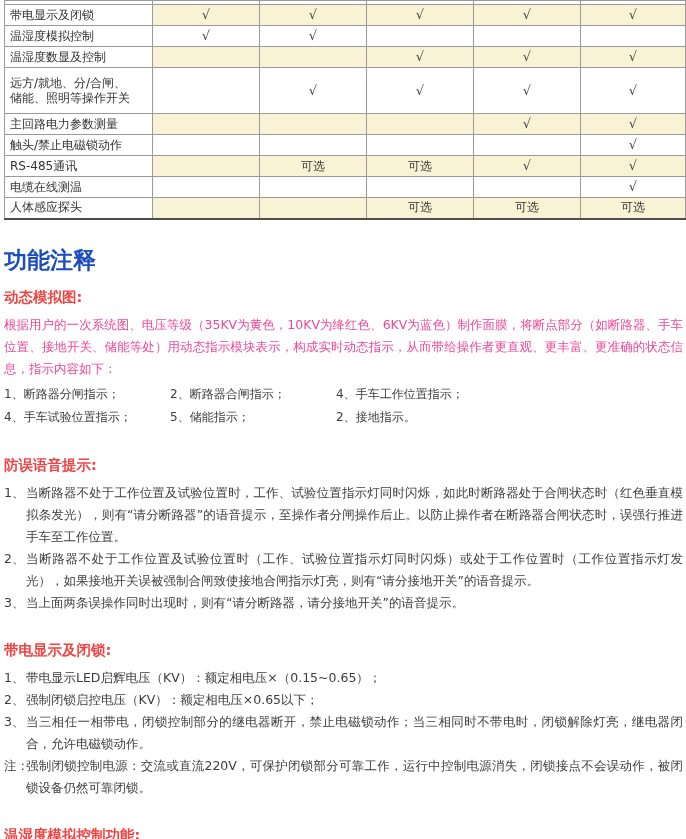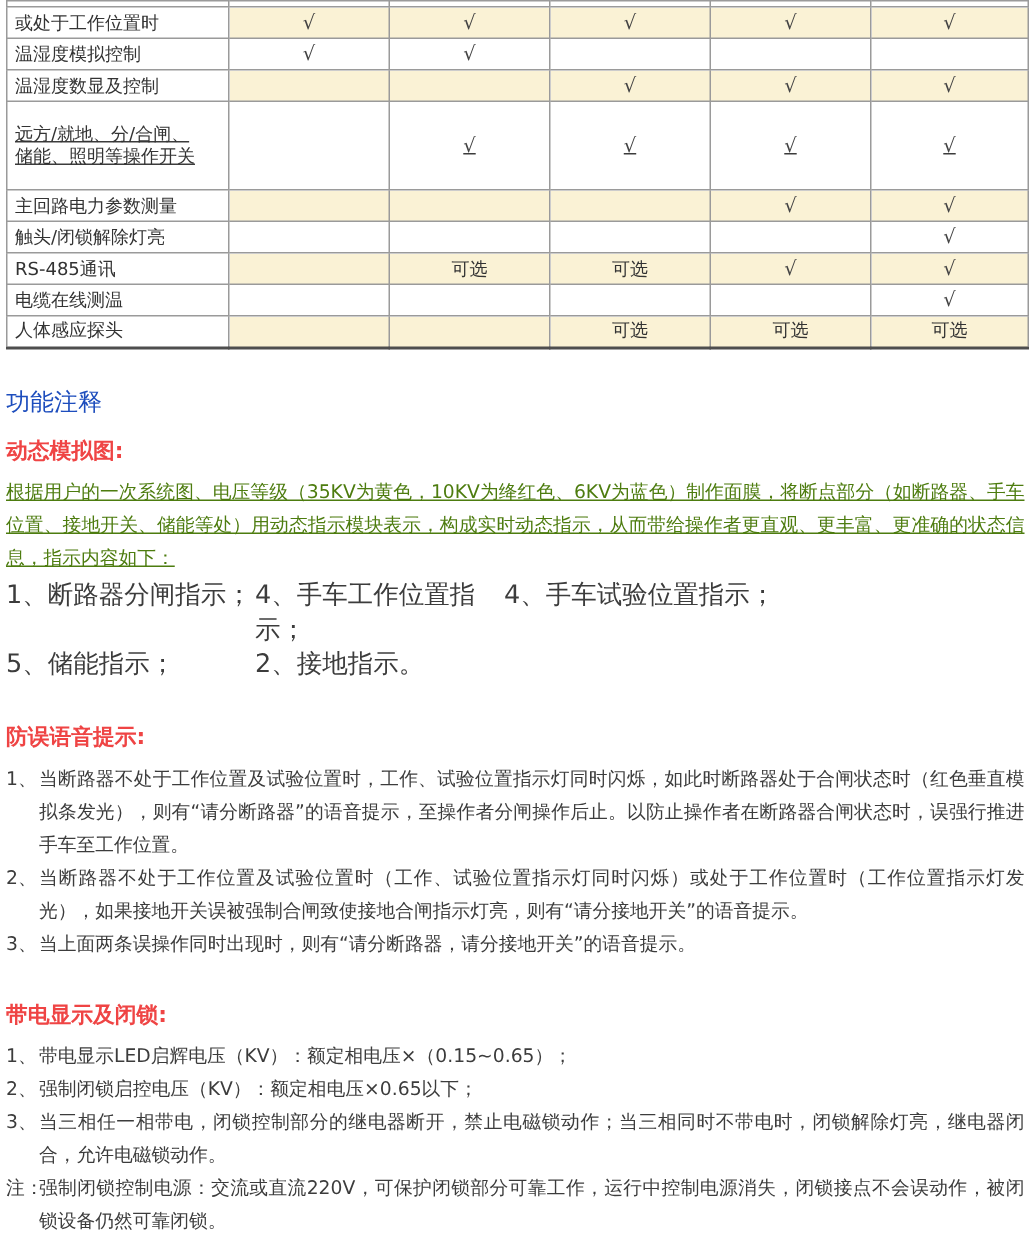--- a/index.html
+++ b/index.html
@@ -16,53 +16,53 @@
     width:681px;margin-left:1px;
     border-bottom:2px solid #4e4e4e;
   }
   table.feature-table td{
     border:1px solid #9a9a9a;
     font-size:12px;line-height:15px;color:#333;
     padding:2px 5px;vertical-align:middle;
     overflow:hidden;
   }
   table.feature-table tr{height:21px;}
-  table.feature-table tr.tall{height:59px;text-decoration:underline;}
+  table.feature-table tr.tall{height:46px;}
   table.feature-table tr.sliver{height:4px;}
   table.feature-table tr.sliver td{padding:0;}
   td.flabel{white-space:pre-line;}
   td.fcell{text-align:center;}
   tr.shaded td.fcell{background:#faf2d5;}
   .checkmark{font-size:13px;color:#444;}
 
   
   h1.main-title{
-    font-size:16px;font-weight:normal;color:#1d4dbd;
+    font-size:23px;font-weight:bold;color:#1d4dbd;
     margin:25px 0 6px 1px;
   }
   h2.sec-head{
     font-size:14.5px;font-weight:bold;color:#ef4444;
     margin:27px 0 7px 1px;
   }
   h2.sec-head.first{margin-top:12px;}
 
   
   .body-text{
-    font-size:12.5px;line-height:22px;color:#4d7c0f;
-    text-align:justify;margin:0 0 0 1px;text-decoration:underline;
+    font-size:12.5px;line-height:22px;color:#ec4899;
+    text-align:justify;margin:0 0 0 1px;
   }
   .nitem{
     position:relative;padding-left:22px;
     font-size:12.5px;line-height:22px;color:#3c3c3c;
     text-align:justify;margin-left:1px;
   }
   .nitem .no{position:absolute;left:0;top:0;}
   .ind-grid{
     display:grid;grid-template-columns:166px 166px auto;
-    font-size:17px;line-height:23px;color:#3c3c3c;
+    font-size:12px;line-height:23px;color:#3c3c3c;
     margin:3px 0 0 1px;
   }
 </style>
 </head>
 <body>
 
 <div class="page">
 
   <table class="feature-table">
     <colgroup>
@@ -76,21 +76,21 @@
     <tbody id="ftbody">
         <tr class="sliver">
           <td class="flabel"></td>
           <td class="fcell"></td>
           <td class="fcell"></td>
           <td class="fcell"></td>
           <td class="fcell"></td>
           <td class="fcell"></td>
         </tr>
         <tr class="shaded">
-          <td class="flabel">或处于工作位置时</td>
+          <td class="flabel">带电显示及闭锁</td>
           <td class="fcell"><span class="checkmark">√</span></td>
           <td class="fcell"><span class="checkmark">√</span></td>
           <td class="fcell"><span class="checkmark">√</span></td>
           <td class="fcell"><span class="checkmark">√</span></td>
           <td class="fcell"><span class="checkmark">√</span></td>
         </tr>
         <tr class="">
           <td class="flabel">温湿度模拟控制</td>
           <td class="fcell"><span class="checkmark">√</span></td>
           <td class="fcell"><span class="checkmark">√</span></td>
@@ -117,21 +117,21 @@
         </tr>
         <tr class="shaded">
           <td class="flabel">主回路电力参数测量</td>
           <td class="fcell"></td>
           <td class="fcell"></td>
           <td class="fcell"></td>
           <td class="fcell"><span class="checkmark">√</span></td>
           <td class="fcell"><span class="checkmark">√</span></td>
         </tr>
         <tr class="">
-          <td class="flabel">触头/闭锁解除灯亮</td>
+          <td class="flabel">触头/禁止电磁锁动作</td>
           <td class="fcell"></td>
           <td class="fcell"></td>
           <td class="fcell"></td>
           <td class="fcell"></td>
           <td class="fcell"><span class="checkmark">√</span></td>
         </tr>
         <tr class="shaded">
           <td class="flabel">RS-485通讯</td>
           <td class="fcell"></td>
           <td class="fcell">可选</td>
@@ -158,20 +158,21 @@
       </tbody>
   </table>
 
   <h1 class="main-title">功能注释</h1>
 
   <section>
     <h2 class="sec-head first">动态模拟图:</h2>
     <p class="body-text">根据用户的一次系统图、电压等级（35KV为黄色，10KV为绛红色、6KV为蓝色）制作面膜，将断点部分（如断路器、手车位置、接地开关、储能等处）用动态指示模块表示，构成实时动态指示，从而带给操作者更直观、更丰富、更准确的状态信息，指示内容如下：</p>
     <div class="ind-grid" id="dyn-items">
         <div>1、断路器分闸指示；</div>
+        <div>2、断路器合闸指示；</div>
         <div>4、手车工作位置指示；</div>
         <div>4、手车试验位置指示；</div>
         <div>5、储能指示；</div>
         <div>2、接地指示。</div>
       </div>
   </section>
 
   <section>
     <h2 class="sec-head">防误语音提示:</h2>
     <div id="voice-items">

